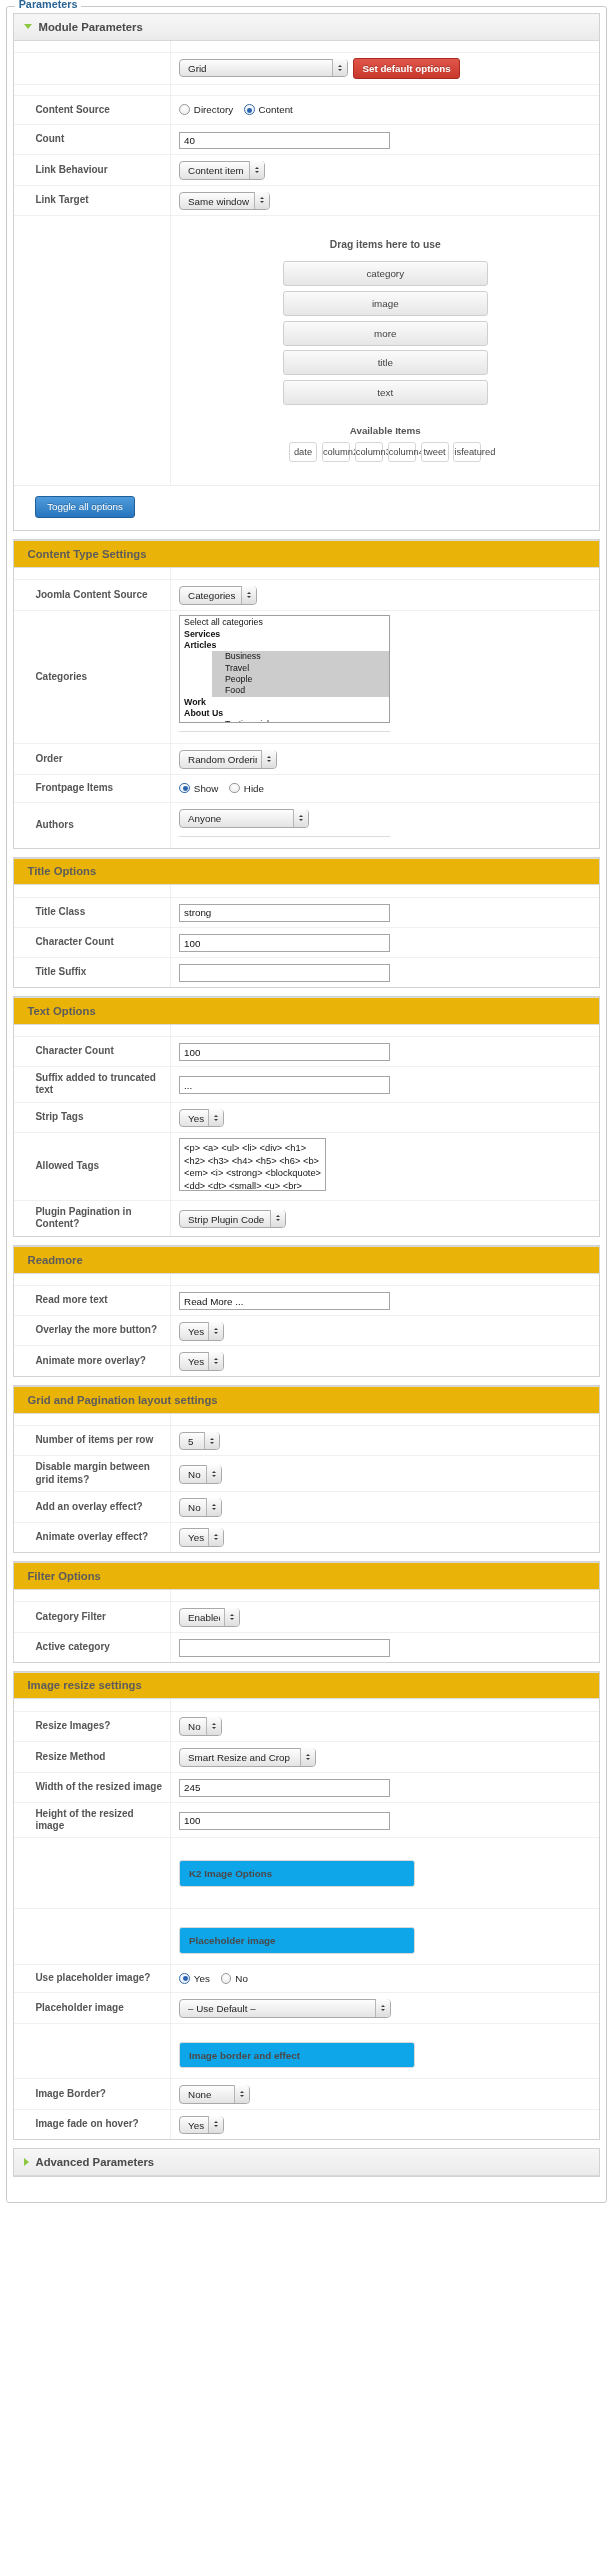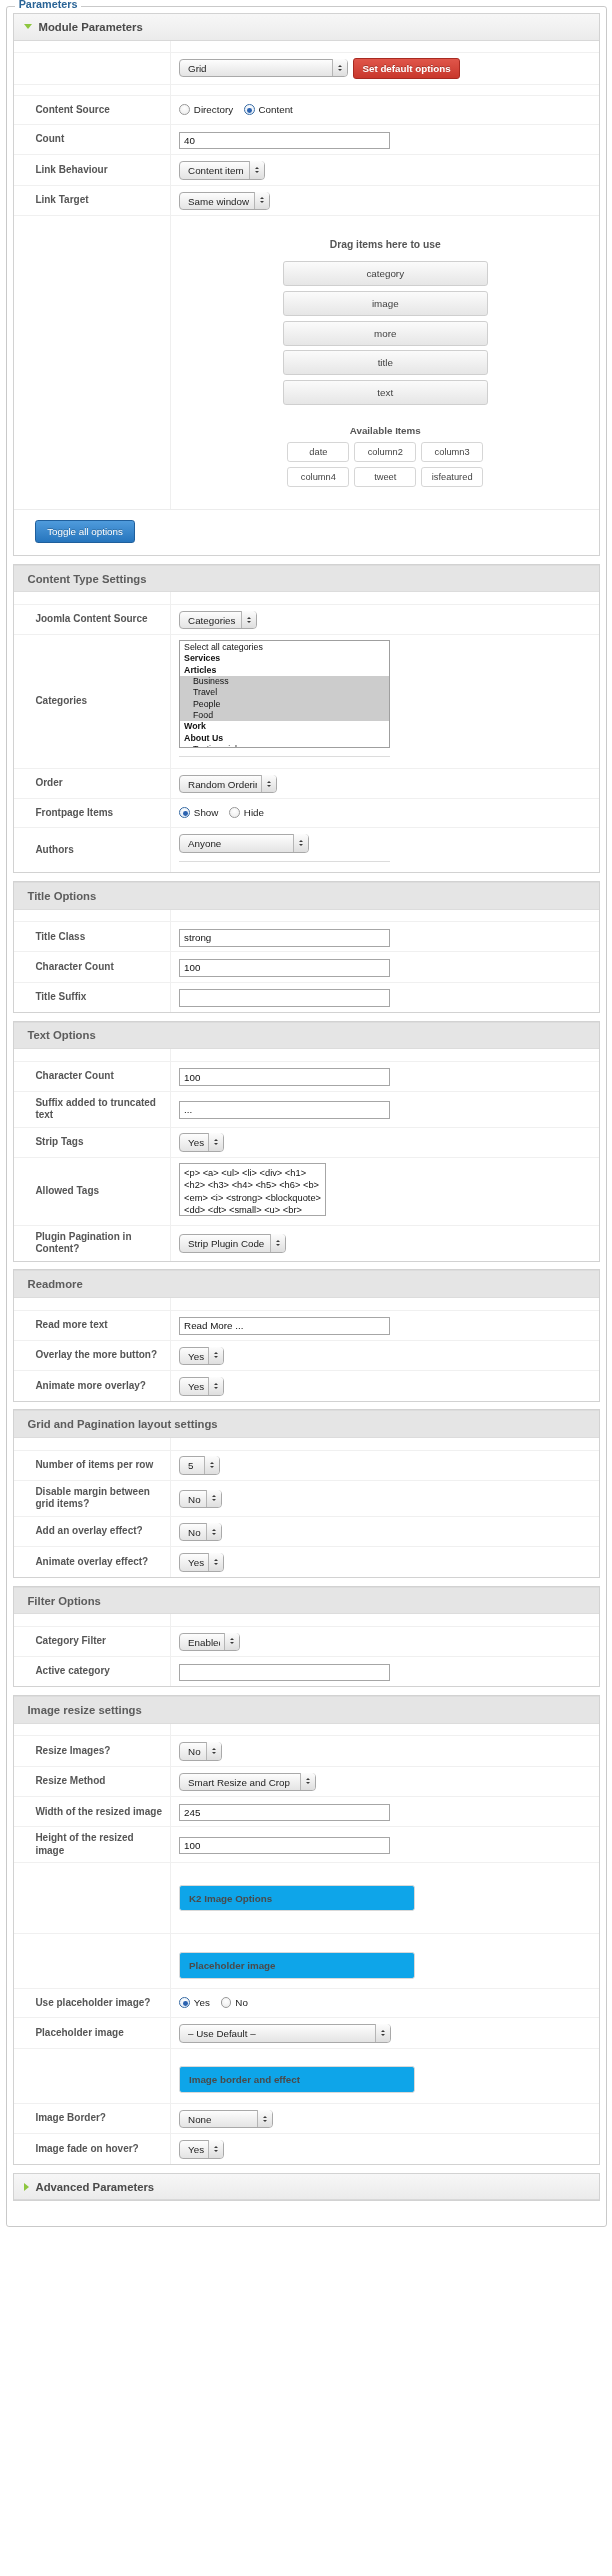--- a/index.html
+++ b/index.html
@@ -55,21 +55,21 @@
   }
   .tri-right {
     width: 0; height: 0;
     border-top: 4.9px solid transparent;
     border-bottom: 4.9px solid transparent;
     border-left: 5.9px solid #8dc63f;
   }
 
   
   .section-bar {
-    background: #e5e5e5;
+    background: #eab308;
     border-top: 1px solid #dcdcdc;
     border-bottom: 1px solid #dcdcdc;
     padding: 6.9px 13.7px;
     font-size: 11.3px;
     font-weight: bold;
     color: #5c5c5c;
   }
 
   
   .rows { width: 100%; border-collapse: collapse; }
@@ -219,38 +219,38 @@
     width: 211px; margin: 0 auto;
   }
   .avail-item {
     border: 1px solid #d6d6d6;
     border-radius: 2.9px;
     background: #fff;
     font-size: 9.3px;
     color: #444;
     padding: 3.9px 0;
     text-align: center;
-    width: 62px;
+    width: 28px;
     cursor: move;
   }
 
   
   .catbox {
     border: 1px solid #9f9f9f;
     background: #fff;
     width: 211px;
     height: 108px;
     overflow: hidden;
     font-size: 8.8px;
     color: #111;
     padding: 1px 0;
   }
   .catbox .opt { padding: 0 3.9px; line-height: 11.3px; white-space: nowrap; }
   .catbox .opt.bold { font-weight: bold; }
-  .catbox .opt.indent { padding-left: 12.8px; }
+  .catbox .opt.indent { padding-left: 12.8px; margin-left: 32px; }
   .catbox .opt.sel { background: #cccccc; }
 
   .hr-soft { border: none; border-top: 1px solid #dcdcdc; margin: 7.9px 0 5.9px 0; width: 211px; }
 
   .fake-input {
     border: 1px solid #d9d9d9;
     background: #0ea5e9;
     border-radius: 2.9px;
     width: 236px;
     padding: 6.9px 8.8px;
@@ -747,21 +747,21 @@
         <tr>
           <td class="lbl"></td>
           <td class="fld" style="padding-top:17.7px;padding-bottom:9.8px;">
             <div class="fake-input">Image border and effect</div>
           </td>
         </tr>
         <tr>
           <td class="lbl">Image Border?</td>
           <td class="fld">
             <span class="selwrap">
-              <select class="mac" style="width:94px"><option>None</option></select>
+              <select class="mac" style="width:71px"><option>None</option></select>
               <span class="arrows">
                     <i class="up"></i>
                     <i class="dn"></i>
                   </span>
             </span>
           </td>
         </tr>
         <tr>
           <td class="lbl">Image fade on hover?</td>
           <td class="fld">

